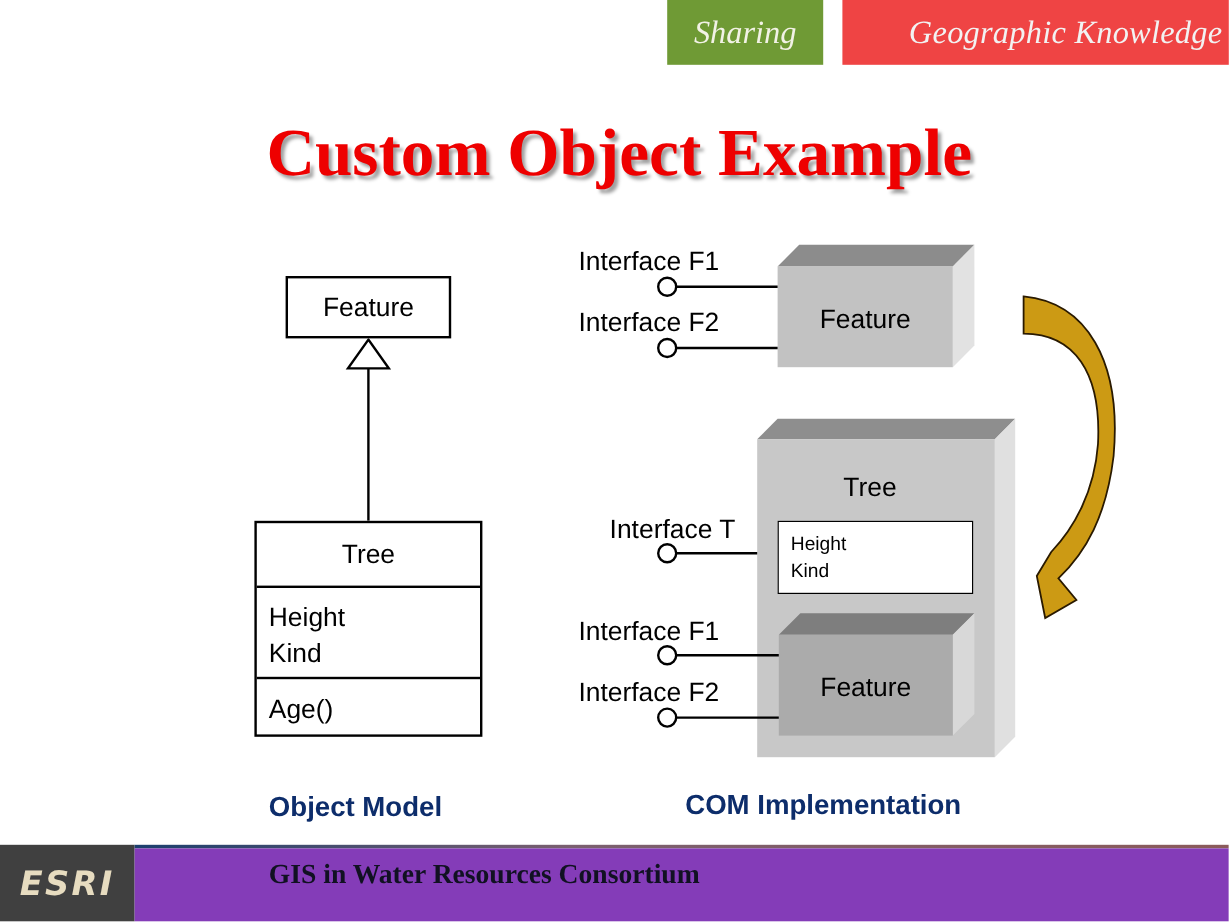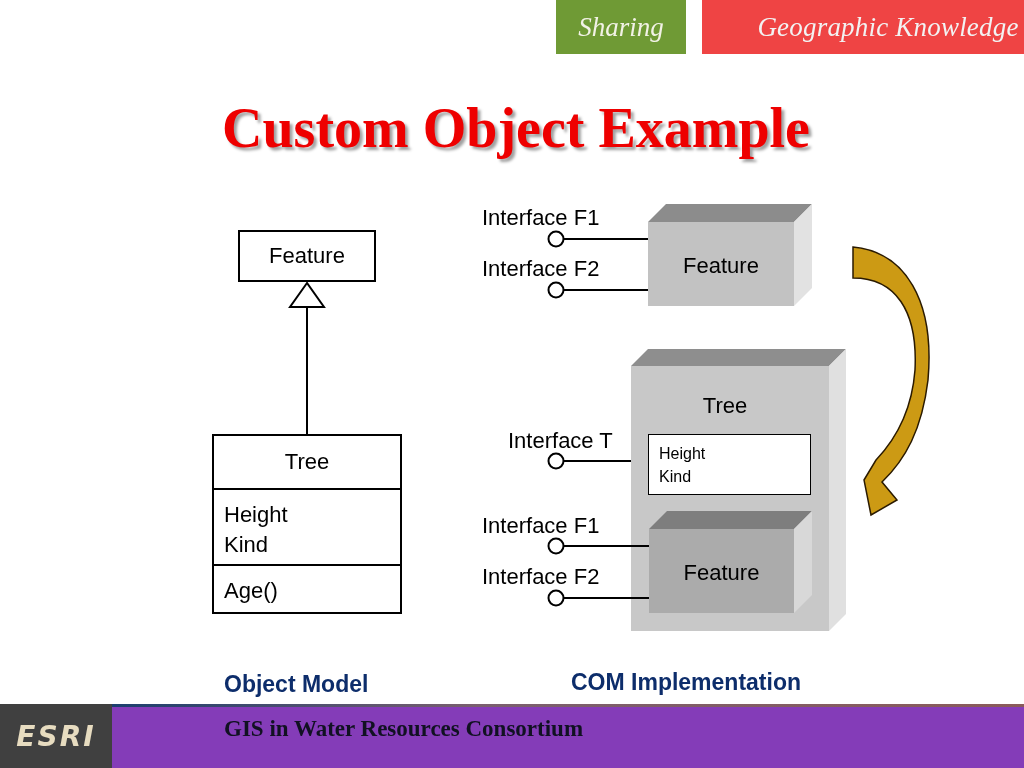--- a/index.html
+++ b/index.html
@@ -23,21 +23,21 @@
     .uml-tree .row-methods { flex: 1; padding: 12px 0 0 10px; box-sizing: border-box; font-size: 22px; }
     .uml-svg { left: 0; top: 0; width: 1024px; height: 768px; pointer-events: none; }
 
     
     .if-label { font-size: 22px; color: #000; white-space: nowrap; text-align: center; }
 
     
     .com-text { font-size: 22px; color: #000; }
     .attr-box { left: 648px; top: 434px; width: 163px; height: 61px; background: #fff; border: 1.5px solid #000; box-sizing: border-box; padding: 7px 0 0 10px; font-size: 16px; line-height: 23px; }
 
-    .caption { font-size: 23px; font-weight: bold; color: #0d2d6b; margin-top: 12px; }
+    .caption { font-size: 23px; font-weight: bold; color: #0d2d6b; }
 
     
     .footer-line { left: 112px; top: 704px; width: 912px; height: 3px; background: linear-gradient(to right, #1c3f6e, #7a5f6f 40%, #8a5a5a); }
     .footer-esri { left: 0; top: 704px; width: 112px; height: 64px; background: #404040; display: flex; align-items: center; justify-content: center; color: #e7dcc0; font-family: "DejaVu Sans", sans-serif; font-style: italic; font-weight: bold; font-size: 28px; letter-spacing: 2px; }
     .footer-bar { left: 112px; top: 707px; width: 912px; height: 61px; background: #843cb8; }
     .footer-text { left: 224px; top: 716px; font-family: "Liberation Serif", serif; font-size: 23px; color: #111122; font-weight: bold; }
   </style>
 </head>
 <body>
 

